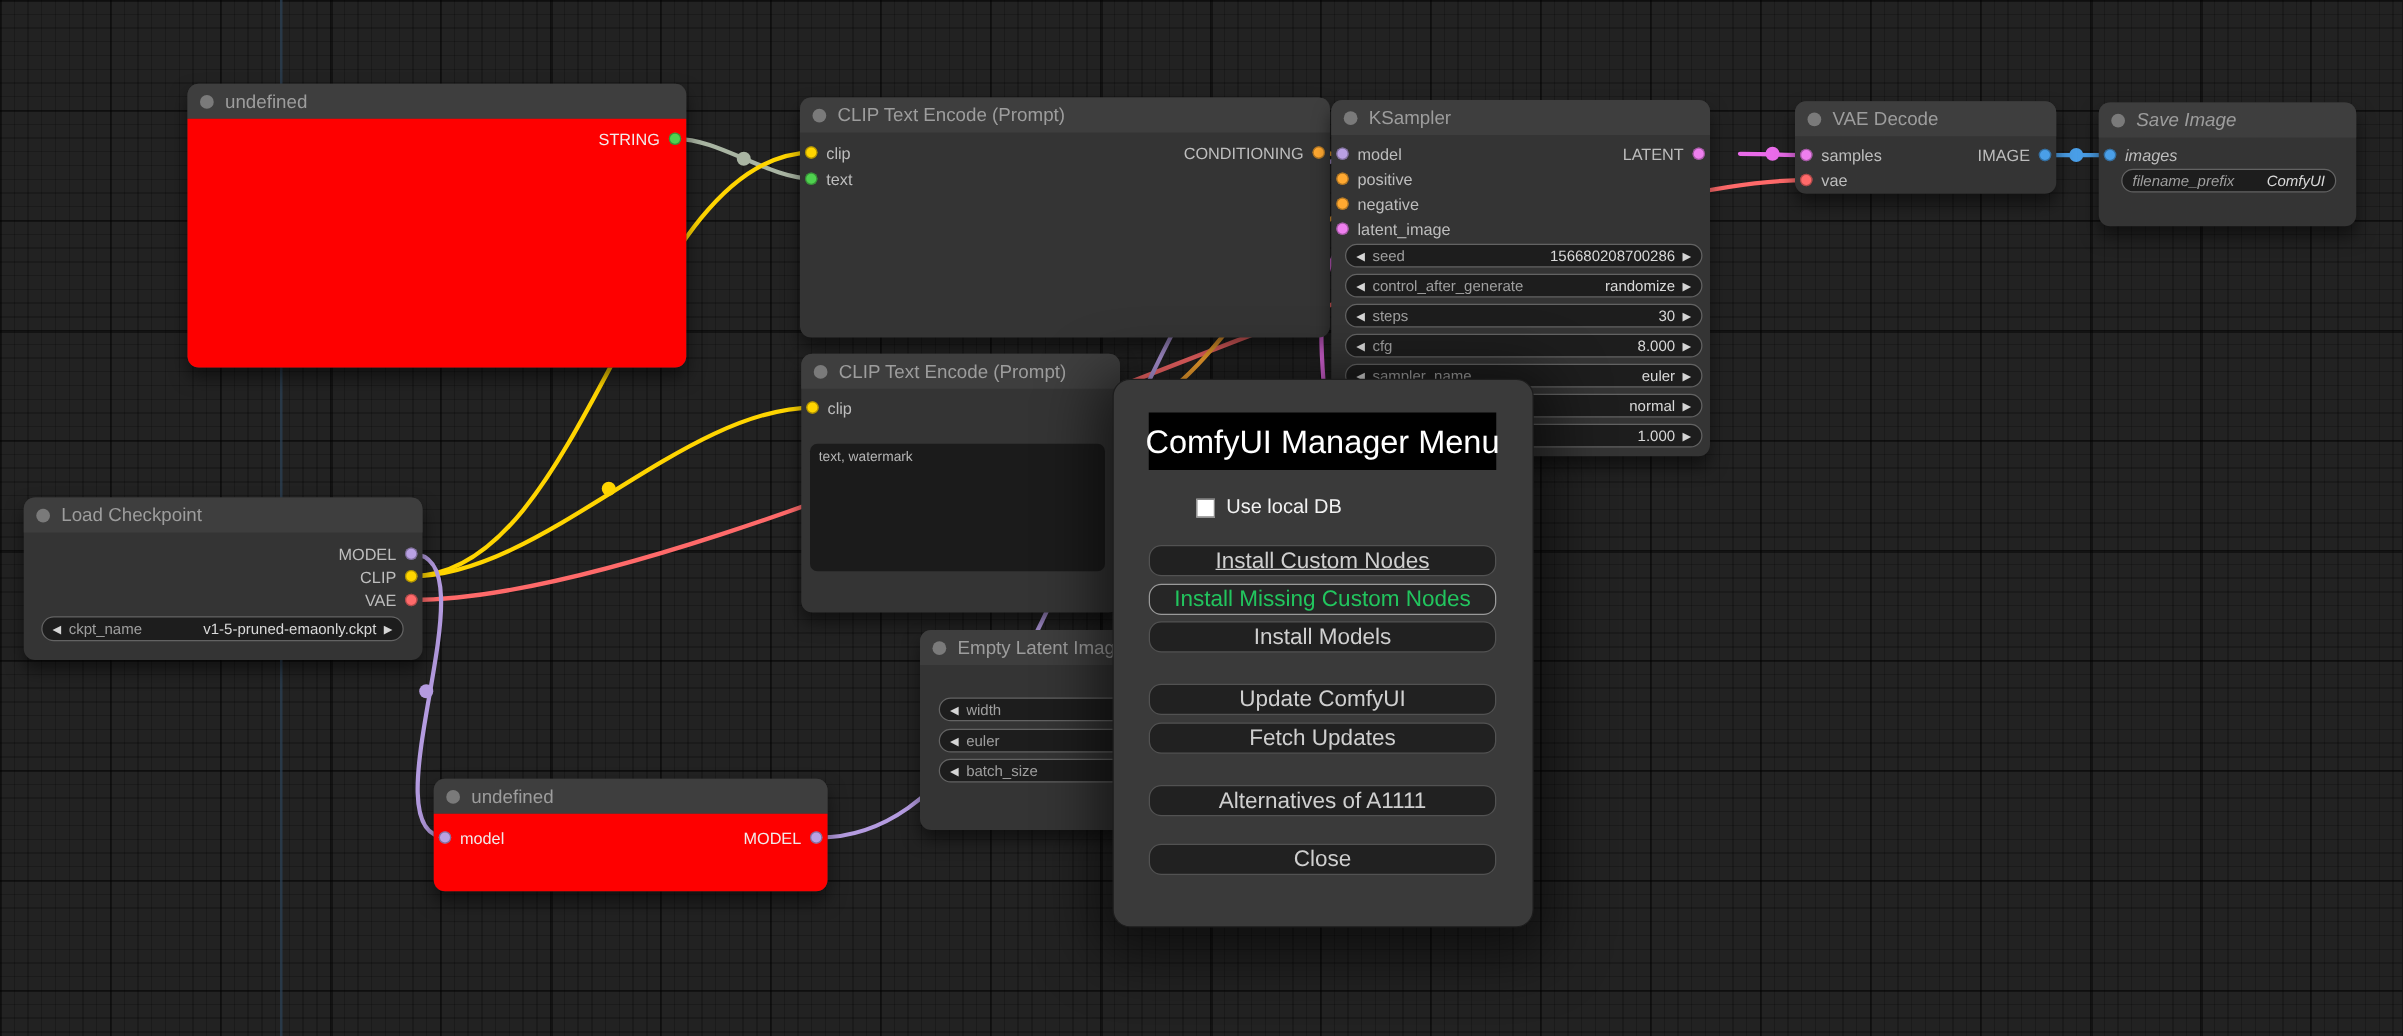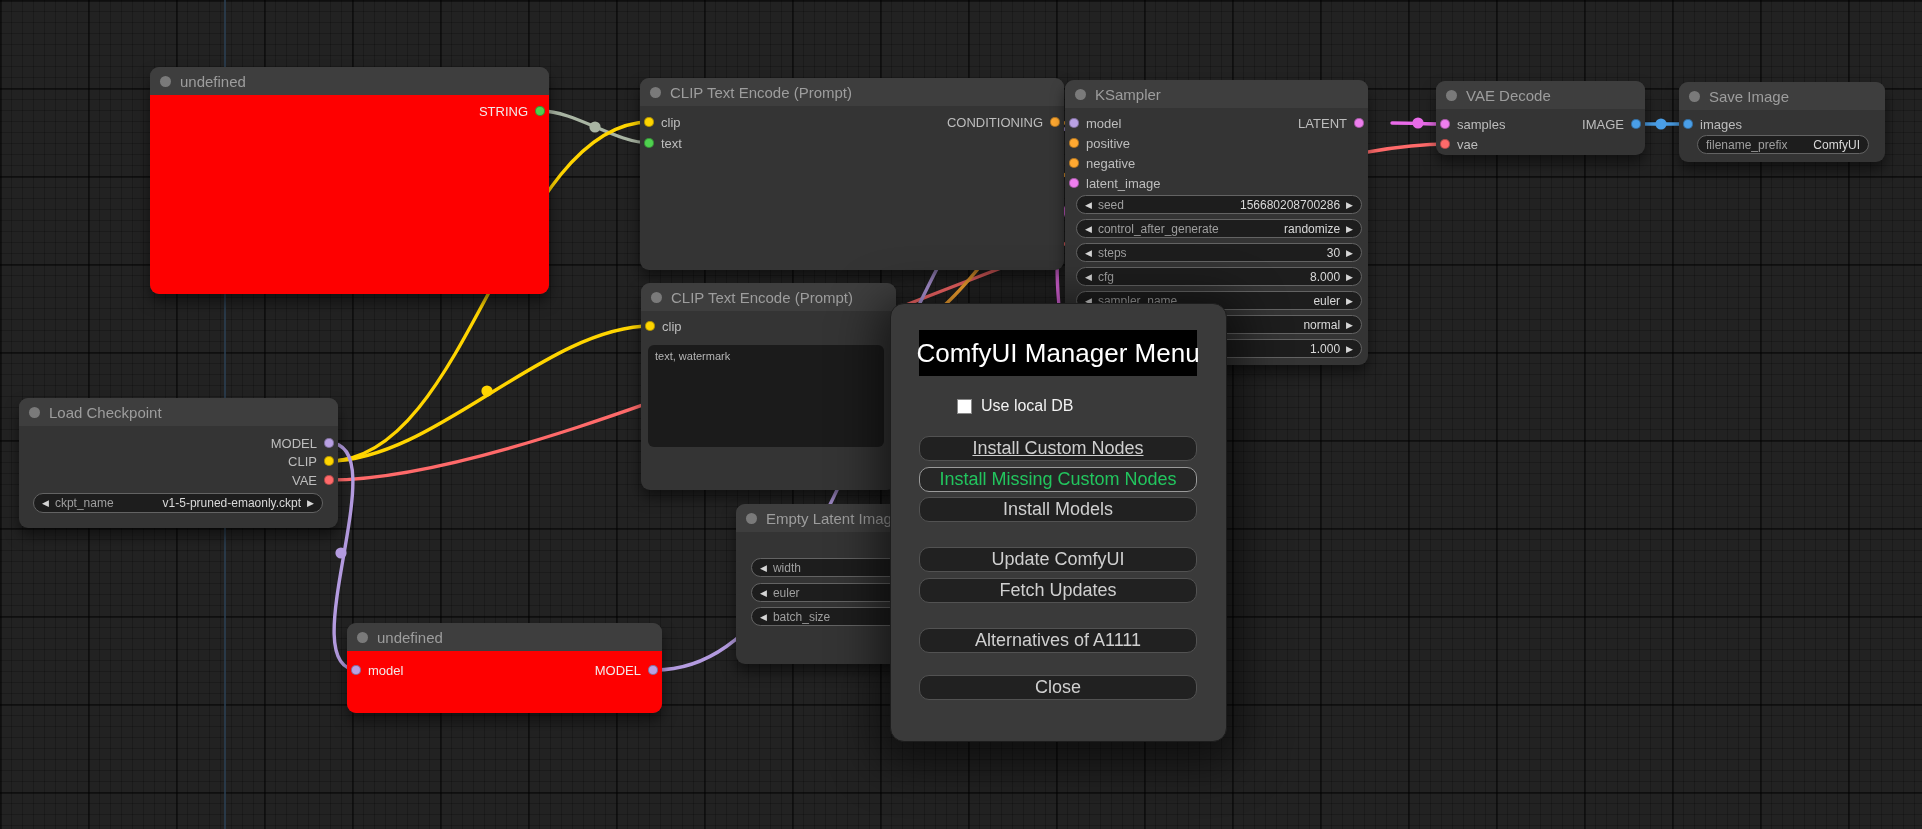--- a/index.html
+++ b/index.html
@@ -213,21 +213,21 @@
     <div class="slot in" style="top:53px;">
       <span class="dot c-red"></span>
       <span>vae</span>
     </div>
     <div class="slot out" style="top:33px;">
       <span>IMAGE</span>
       <span class="dot c-blue"></span>
     </div>
   </div>
 
-  <div class="node" style="left:1679px; top:82px; width:206px; height:80px;">
+  <div class="node" style="left:1679px; top:82px; width:206px; height:99px;font-style:italic;">
     <div class="node-title">
       <span class="title-dot"></span>
       <span>Save Image</span>
     </div>
     <div class="slot in" style="top:32px;">
       <span class="dot c-blue"></span>
       <span>images</span>
     </div>
     <div class="pill" style="left:18px; top:53px; width:172px;">
       <span class="w-label">filename_prefix</span>
@@ -237,21 +237,21 @@
 
   <div class="node" style="left:641px; top:283px; width:255px; height:207px;">
     <div class="node-title">
       <span class="title-dot"></span>
       <span>CLIP Text Encode (Prompt)</span>
     </div>
     <div class="slot in" style="top:33px;">
       <span class="dot c-yellow"></span>
       <span>clip</span>
     </div>
-    <div class="textarea" style="left:7px; top:62px; width:236px; height:102px;">text, watermark</div>
+    <div class="textarea" style="left:7px; top:72px; width:236px; height:102px;">text, watermark</div>
   </div>
 
   <div class="node" style="left:736px; top:504px; width:340px; height:160px;">
     <div class="node-title">
       <span class="title-dot"></span>
       <span>Empty Latent Image</span>
     </div>
     <div class="pill" style="left:15px; top:54px; width:300px;">
       <span class="arrow">◀</span>
       <span class="w-label">width</span>

